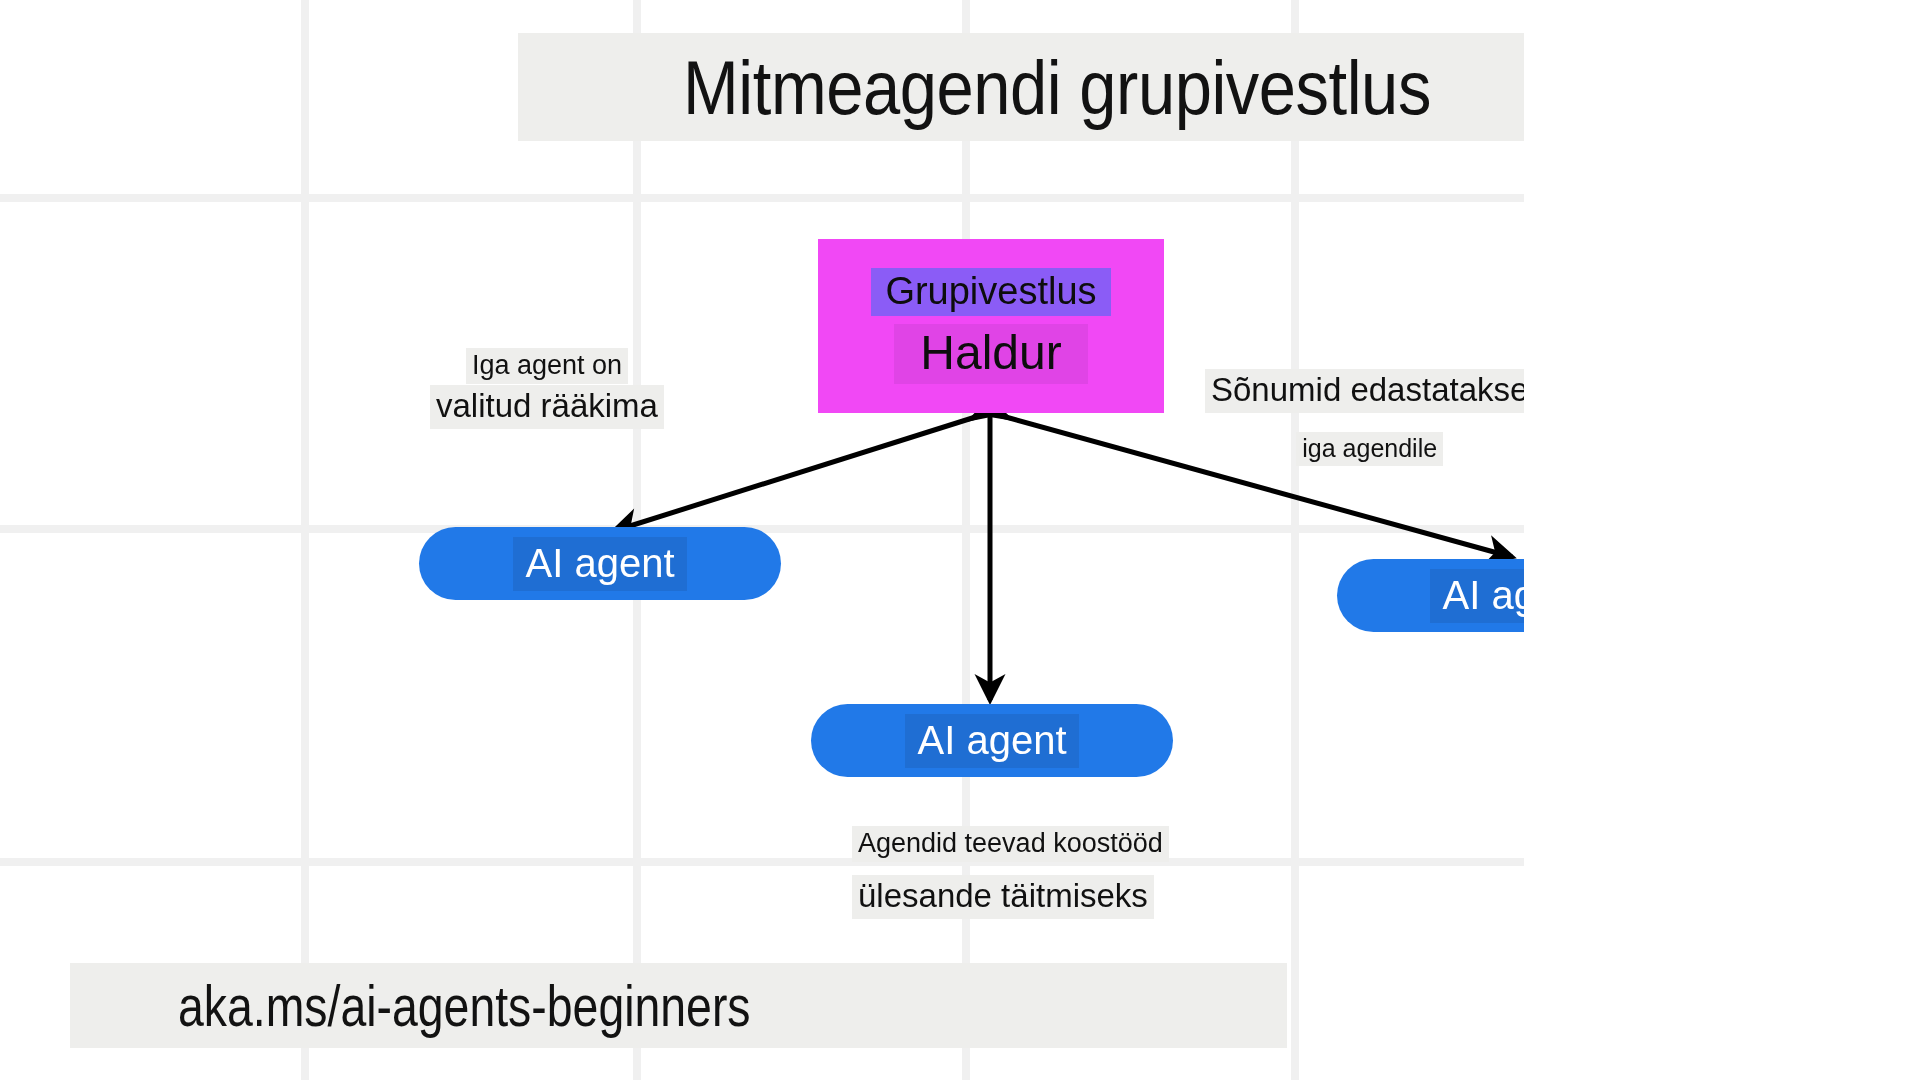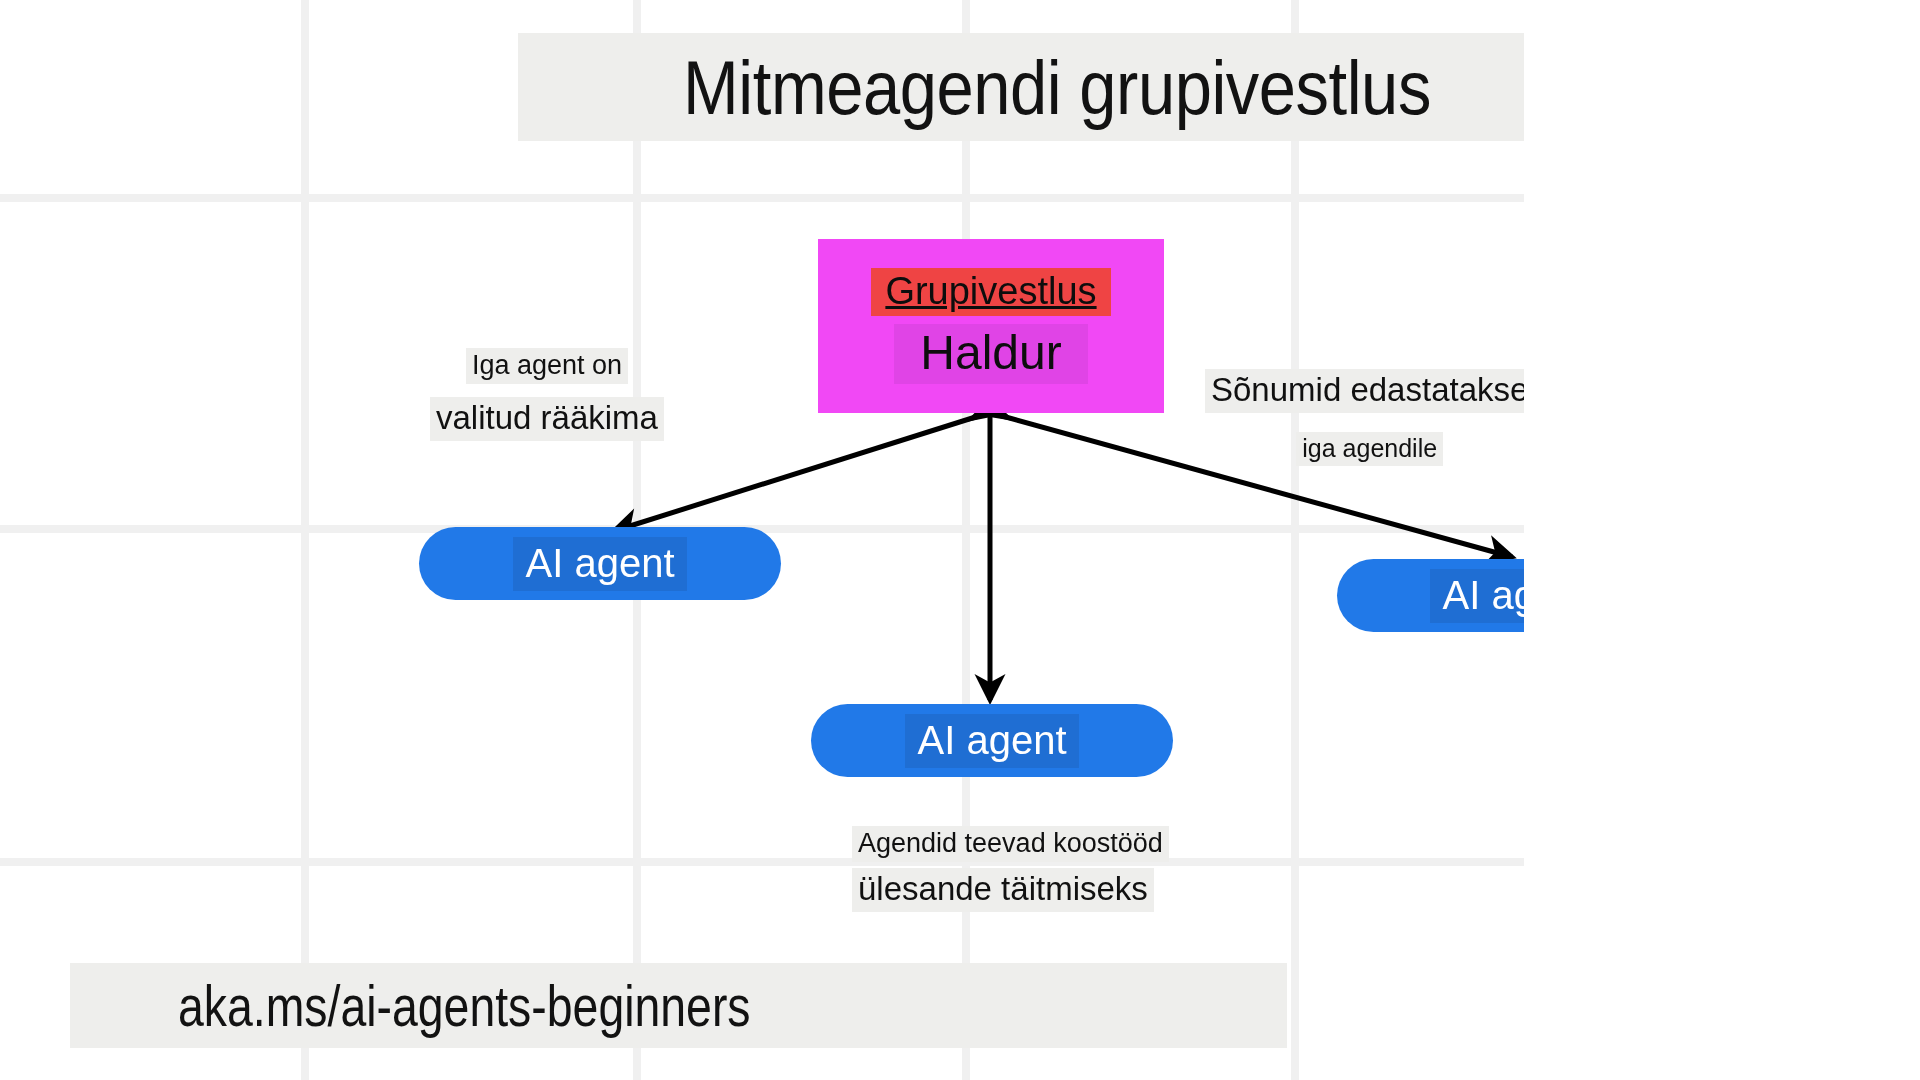--- a/index.html
+++ b/index.html
@@ -68,27 +68,26 @@
     top: 239px;
     width: 346px;
     height: 174px;
     background: #f148f5;
     display: flex;
     flex-direction: column;
     align-items: center;
     justify-content: center;
   }
   #manager-line1 {
-    background: #ef4444;
+    background: #8b5cf6;
     color: #0d0d0d;
     font-size: 38px;
     line-height: 1.12;
     padding: 2px 14px 4px 14px;
     white-space: nowrap;
-    text-decoration: underline;
   }
   #manager-line2 {
     background: #e044e6;
     color: #0d0d0d;
     font-size: 48px;
     line-height: 1.12;
     padding: 2px 26px 4px 26px;
     margin-top: 8px;
     white-space: nowrap;
   }
@@ -123,29 +122,29 @@
   .annot span {
     background: #eeeeec;
     color: #111111;
     white-space: nowrap;
     padding: 1px 6px 3px 6px;
     line-height: 1.2;
   }
 
   #annot-left { left: 430px; top: 348px; align-items: center; }
   #annot-left .l1 { font-size: 27px; }
-  #annot-left .l2 { font-size: 33px; margin-top: 13px; }
+  #annot-left .l2 { font-size: 33px; margin-top: 1px; }
 
   #annot-right { left: 1205px; top: 369px; align-items: center; }
   #annot-right .l1 { font-size: 33px; }
   #annot-right .l2 { font-size: 25px; margin-top: 19px; }
 
   #annot-bottom { left: 852px; top: 826px; align-items: flex-start; }
   #annot-bottom .l1 { font-size: 27px; }
-  #annot-bottom .l2 { font-size: 33px; margin-top: 6px; }
+  #annot-bottom .l2 { font-size: 33px; margin-top: 13px; }
 
   
   #footer-band {
     position: absolute;
     left: 70px;
     top: 963px;
     width: 1217px;
     height: 85px;
     background: #eeeeec;
   }

